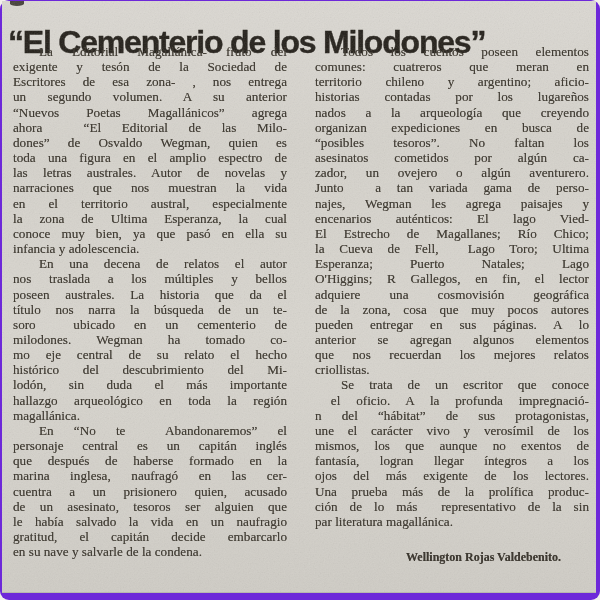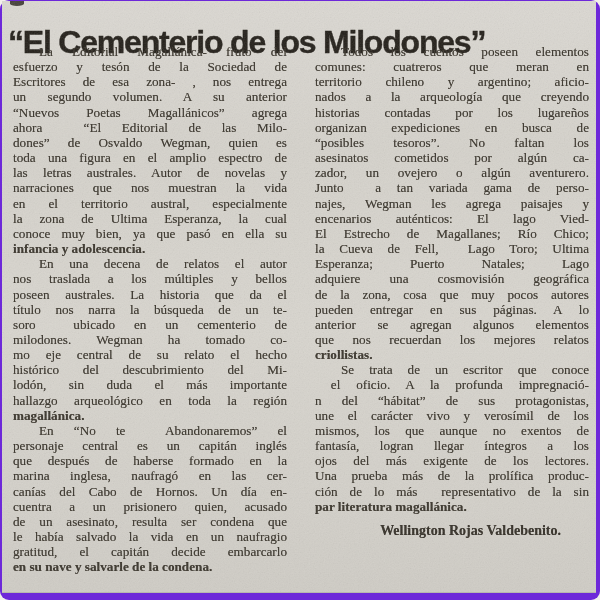--- a/index.html
+++ b/index.html
@@ -37,41 +37,41 @@
   }
   .col { flex: 1 1 0; min-width: 0; }
   .line {
     font-size: 13.2px; line-height: 15.15px;
     color: #39342b;
     text-align: justify; text-align-last: justify;
     white-space: pre-wrap;
     text-shadow: 0 0 .4px rgba(40,35,25,.55);
   }
   .line.first { text-indent: 26px; }
-  .line.last  { text-align-last: left; font-weight: bold; }
+  .line.last  { text-align-last: left; }
   .byline {
-    margin-top: 9px; padding-right: 28px;
+    margin-top: 21px; padding-right: 28px;
     text-align: right; font-weight: 700;
-    font-size: 14px; color: #332e26;
+    font-size: 12px; color: #332e26;
     text-shadow: 0 0 .4px rgba(40,35,25,.6);
   }
 </style>
 </head>
 <body>
 
 <div class="sheet">
   <div class="paper">
     <div class="speck"></div>
 
     <h1 class="title">“El Cementerio de los Milodones”</h1>
 
     <div class="columns">
       <div class="col">
           <div class="line first">La Editorial Magallánica- fruto del</div>
-          <div class="line">esfuerzo y tesón de la Sociedad de</div>
+          <div class="line">exigente y tesón de la Sociedad de</div>
           <div class="line">Escritores de esa zona- , nos entrega</div>
           <div class="line">un segundo volumen. A su anterior</div>
           <div class="line">“Nuevos Poetas Magallánicos” agrega</div>
           <div class="line">ahora  “El Editorial de las Milo-</div>
           <div class="line">dones” de Osvaldo Wegman, quien es</div>
           <div class="line">toda una figura en el amplio espectro de</div>
           <div class="line">las letras australes. Autor de novelas y</div>
           <div class="line">narraciones que nos muestran la vida</div>
           <div class="line">en el territorio austral, especialmente</div>
           <div class="line">la zona de Ultima Esperanza, la cual</div>
@@ -85,44 +85,44 @@
           <div class="line">milodones. Wegman ha tomado co-</div>
           <div class="line">mo eje central de su relato el hecho</div>
           <div class="line">histórico del descubrimiento del Mi-</div>
           <div class="line">lodón, sin duda el más importante</div>
           <div class="line">hallazgo arqueológico en toda la región</div>
           <div class="line last">magallánica.</div>
           <div class="line first">En “No te  Abandonaremos” el</div>
           <div class="line">personaje central es un capitán inglés</div>
           <div class="line">que después de haberse formado en la</div>
           <div class="line">marina inglesa, naufragó en las cer-</div>
-          <div class="line">canías del Cabo de Hornos. Un día en-</div>
           <div class="line">cuentra a un prisionero quien, acusado</div>
-          <div class="line">de un asesinato, resulta ser condena que</div>
+          <div class="line">de un asesinato, tesoros ser alguien que</div>
           <div class="line">le había salvado la vida en un naufragio</div>
           <div class="line">gratitud, el capitán decide embarcarlo</div>
           <div class="line last">en su nave y salvarle de la condena.</div>
         </div>
       <div class="col">
         <div>
             <div class="line first">Todos los cuentos poseen elementos</div>
             <div class="line">comunes: cuatreros que meran en</div>
             <div class="line">territorio chileno y argentino; aficio-</div>
+            <div class="line">historias contadas por los lugareños</div>
             <div class="line">nados a la arqueología que creyendo</div>
-            <div class="line">historias contadas por los lugareños</div>
             <div class="line">organizan expediciones en busca de</div>
             <div class="line">“posibles tesoros”. No faltan los</div>
             <div class="line">asesinatos cometidos por algún ca-</div>
             <div class="line">zador, un ovejero o algún aventurero.</div>
             <div class="line">Junto  a tan variada gama de perso-</div>
             <div class="line">najes, Wegman les agrega paisajes y</div>
             <div class="line">encenarios auténticos: El lago Vied-</div>
             <div class="line">El Estrecho de Magallanes; Río Chico;</div>
             <div class="line">la Cueva de Fell,  Lago Toro; Ultima</div>
             <div class="line">Esperanza; Puerto Natales; Lago</div>
+            <div class="line">O'Higgins; R Gallegos, en fin, el lector</div>
             <div class="line">adquiere una cosmovisión geográfica</div>
             <div class="line">de la zona, cosa que muy pocos autores</div>
             <div class="line">pueden entregar en sus páginas. A lo</div>
             <div class="line">anterior se agregan algunos elementos</div>
             <div class="line">que nos recuerdan los mejores relatos</div>
             <div class="line last">criollistas.</div>
             <div class="line first">Se trata de un escritor que conoce</div>
             <div class="line"> el oficio. A la profunda impregnació-</div>
             <div class="line">n del “hábitat” de sus protagonistas,</div>
             <div class="line">une el carácter vivo y verosímil de los</div>

